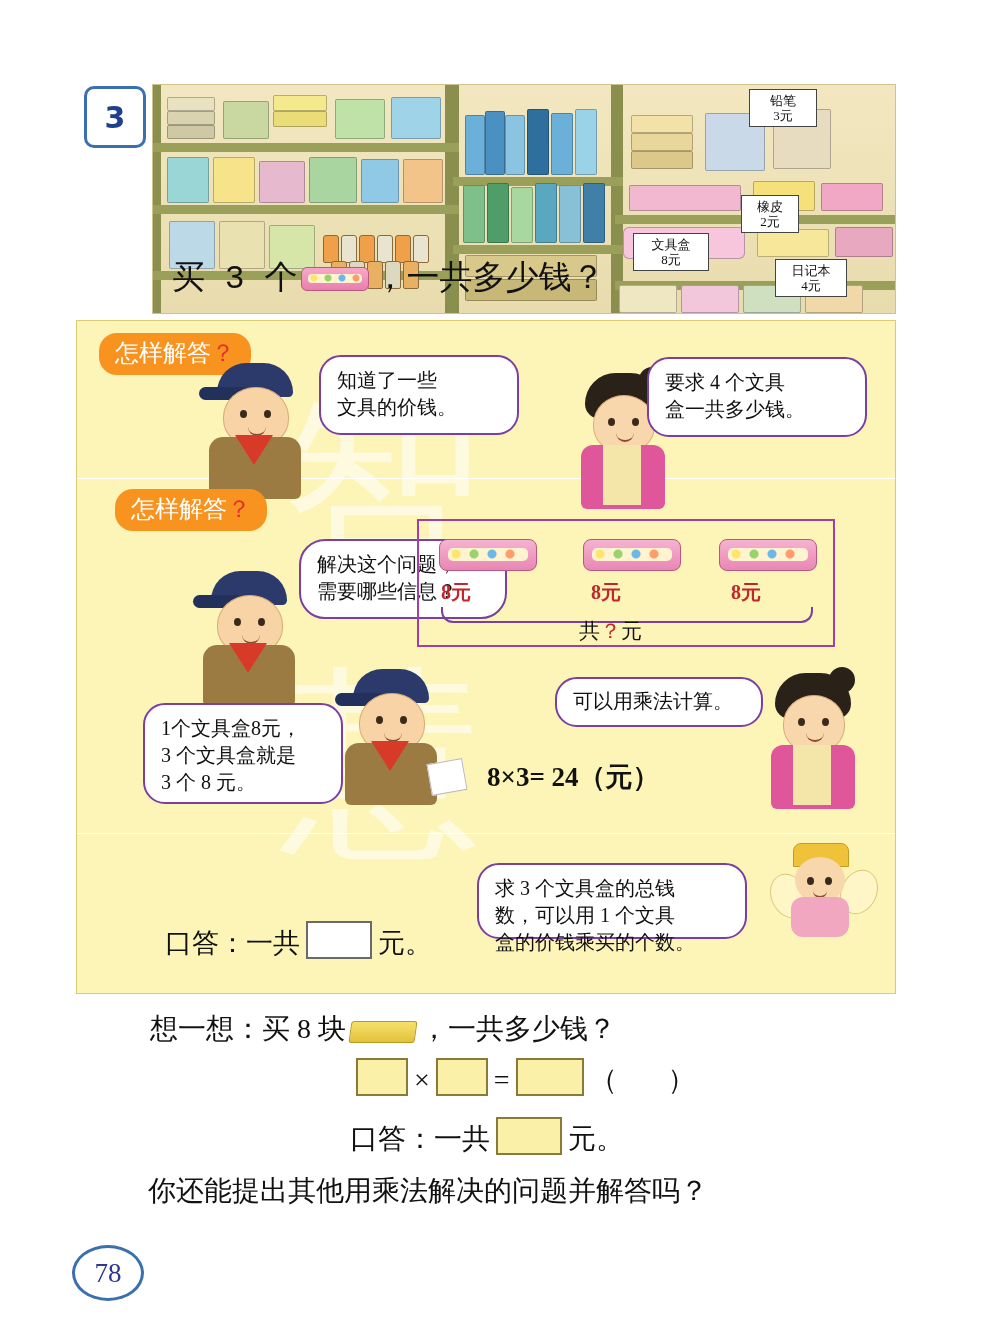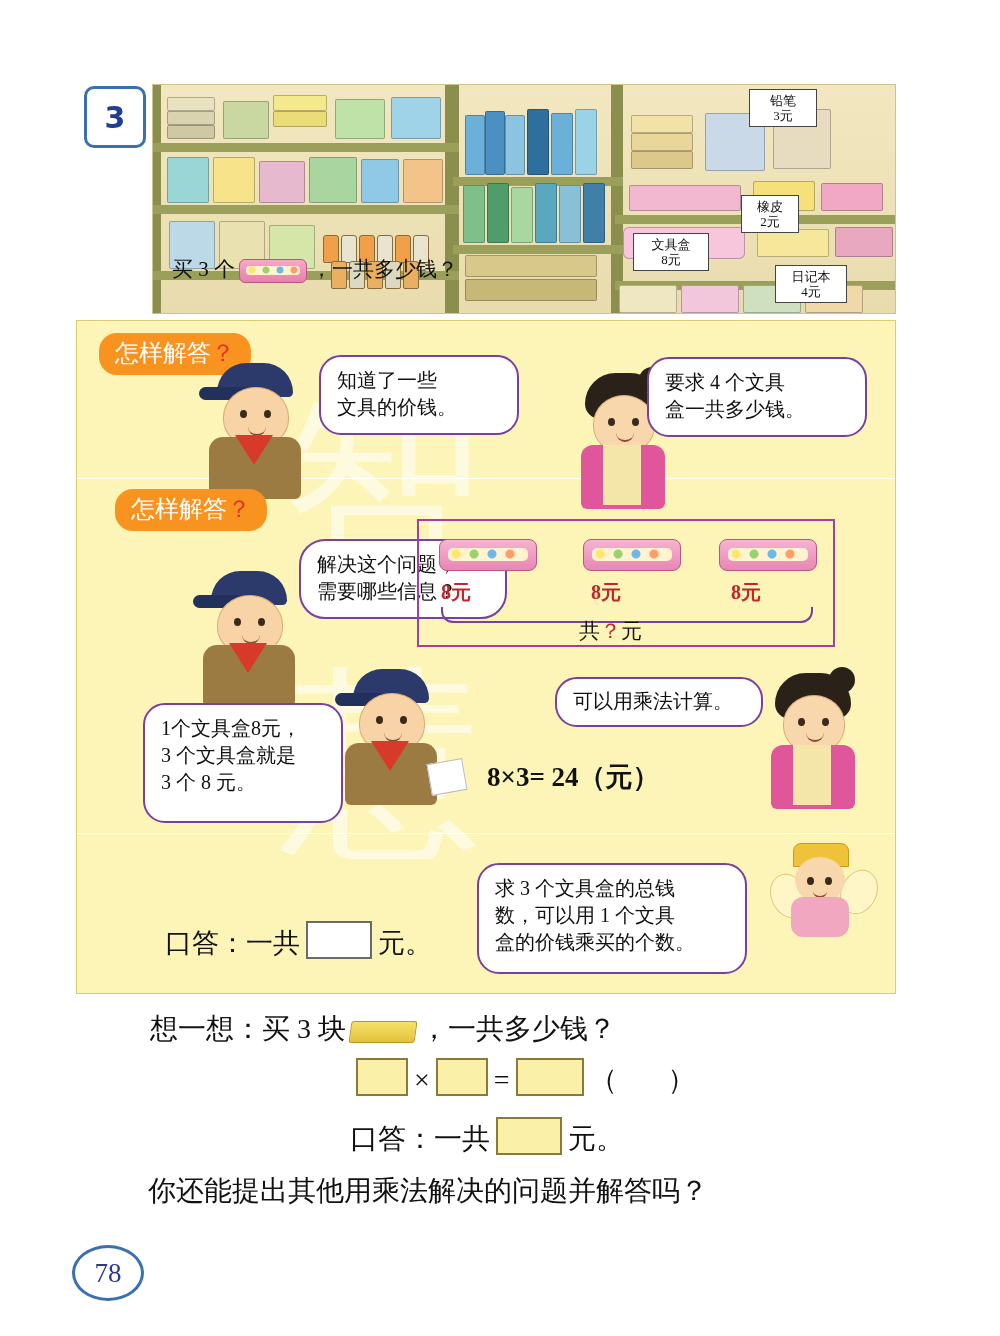--- a/index.html
+++ b/index.html
@@ -78,23 +78,23 @@
     text-align: center;
     padding: 3px 4px;
     color: #111;
     z-index: 4;
   }
 
   .store-question {
     position: absolute;
     left: 172px;
     top: 255px;
-    font-size: 21px;
+    font-size: 33px;
     color: #111;
-    font-family: Liberation Serif, serif;
+    font-family: Liberation Mono, monospace;
     z-index: 6;
     white-space: nowrap;
   }
   .pencilcase-inline {
     display: inline-block;
     width: 66px;
     height: 22px;
     border-radius: 6px;
     background: linear-gradient(180deg,#f6a9c9,#e87fae);
     border: 1px solid #b8577f;
@@ -438,21 +438,21 @@
     <div>3元</div>
   </div>
   <div class="price-tag" style="left:588px;top:110px;width:48px;">
     <div>橡皮</div>
     <div>2元</div>
   </div>
   <div class="price-tag" style="left:480px;top:148px;width:66px;">
     <div>文具盒</div>
     <div>8元</div>
   </div>
-  <div class="price-tag" style="left:622px;top:180px;width:62px;">
+  <div class="price-tag" style="left:622px;top:174px;width:62px;">
     <div>日记本</div>
     <div>4元</div>
   </div>
 </div>
 
 <div class="store-question">
   <span>买 3 个</span><span class="pencilcase-inline"></span><span>，一共多少钱？</span>
 </div>
 
 <div class="panel">
@@ -531,21 +531,21 @@
     <div class="face">
       <div class="eye" style="left:16px;top:22px;"></div>
       <div class="eye" style="left:40px;top:22px;"></div>
       <div class="mouth" style="left:24px;top:38px;"></div>
     </div>
     <div class="body"></div>
     <div class="scarf"></div>
     <div style="position:absolute;left:84px;top:92px;width:34px;height:30px;background:#ffffff;border:1px solid #bbb;transform:rotate(-10deg);"></div>
   </div>
 
-  <div class="bubble" style="left:66px; top:382px; width:200px; height:120px; white-space:pre-line;">1个文具盒8元，
+  <div class="bubble" style="left:66px; top:382px; width:200px; height:101px; white-space:pre-line;">1个文具盒8元，
 3 个文具盒就是
 3 个 8 元。</div>
 
   <div class="equation" style="left:410px; top:438px;font-weight:bold;">8×3= 24（元）</div>
 
   <div class="kid girl" style="left:690px; top:352px; width:92px; height:146px;">
     <div class="hair"></div>
     <div class="bun"></div>
     <div class="face">
       <div class="eye" style="left:14px;top:22px;"></div>
@@ -556,39 +556,39 @@
     <div class="vest"></div>
   </div>
 
   <div class="bubble" style="left:478px; top:356px; width:208px; height:50px; padding-top:9px;">可以用乘法计算。</div>
 
 
   <div class="answer-line" style="left:88px; top:600px;">
     <span>口答：一共</span><span class="blank-box"></span><span>元。</span>
   </div>
 
-  <div class="bubble" style="left:400px; top:542px; width:270px; height:111px; white-space:pre-line;">求 3 个文具盒的总钱
+  <div class="bubble" style="left:400px; top:542px; width:270px; height:76px; white-space:pre-line;">求 3 个文具盒的总钱
 数，可以用 1 个文具
 盒的价钱乘买的个数。</div>
 
   <div class="angel" style="left:700px; top:522px; width:110px; height:110px;">
     <div class="wing" style="left:-6px;top:30px;transform:rotate(-25deg);"></div>
     <div class="wing" style="left:64px;top:26px;transform:rotate(25deg);"></div>
     <div class="headwear"></div>
     <div class="face">
       <div style="position:absolute;left:12px;top:20px;width:7px;height:8px;background:#3a2a1c;border-radius:50%;"></div>
       <div style="position:absolute;left:30px;top:20px;width:7px;height:8px;background:#3a2a1c;border-radius:50%;"></div>
       <div style="position:absolute;left:18px;top:32px;width:14px;height:7px;border-bottom:2px solid #8a4a36;border-radius:0 0 8px 8px;"></div>
     </div>
     <div class="body"></div>
   </div>
 </div>
 
 <div class="think">
-  <span>想一想：买 3 块</span><span class="eraser-inline"></span><span>，一共多少钱？</span>
+  <span>想一想：买 8 块</span><span class="eraser-inline"></span><span>，一共多少钱？</span>
 </div>
 
 <div class="eq-blanks">
   <span class="blank-box yellow"></span><span>×</span><span class="blank-box yellow"></span><span>=</span><span class="blank-box yellow wide"></span><span>（</span><span style="display:inline-block;width:50px;"></span><span>）</span>
 </div>
 
 <div class="ans2">
   <span>口答：一共</span><span class="blank-box yellow"></span><span>元。</span>
 </div>
 

